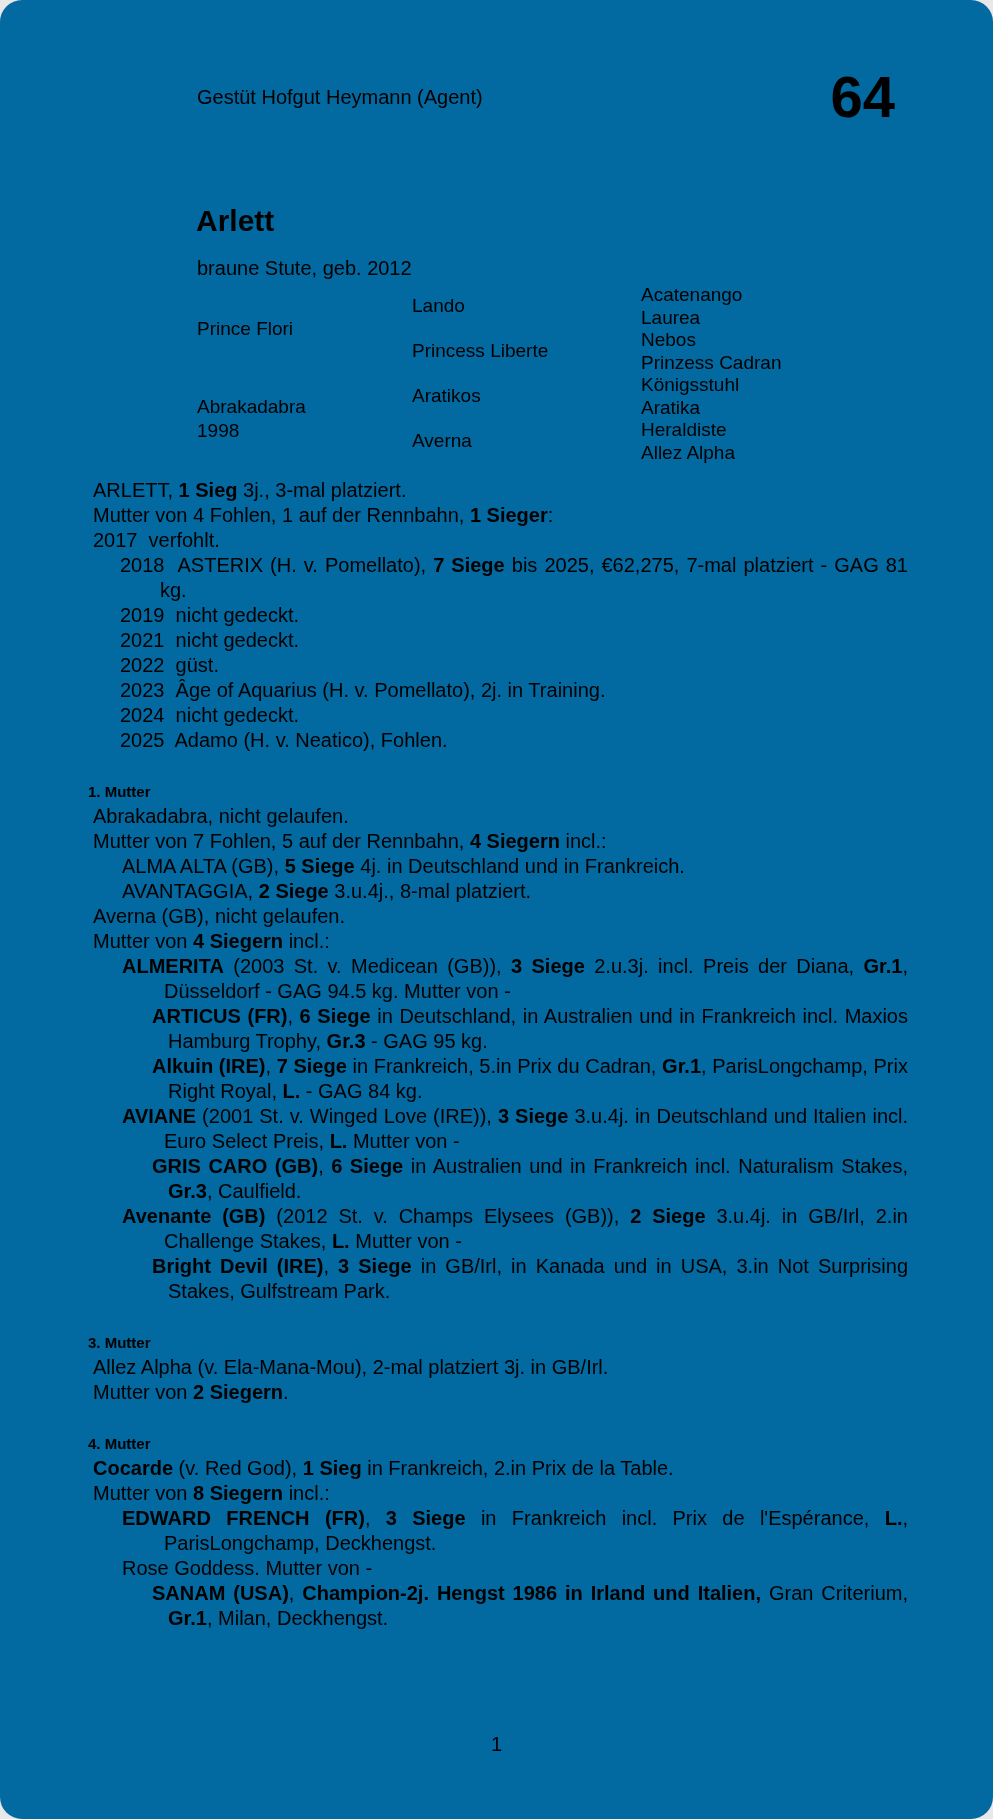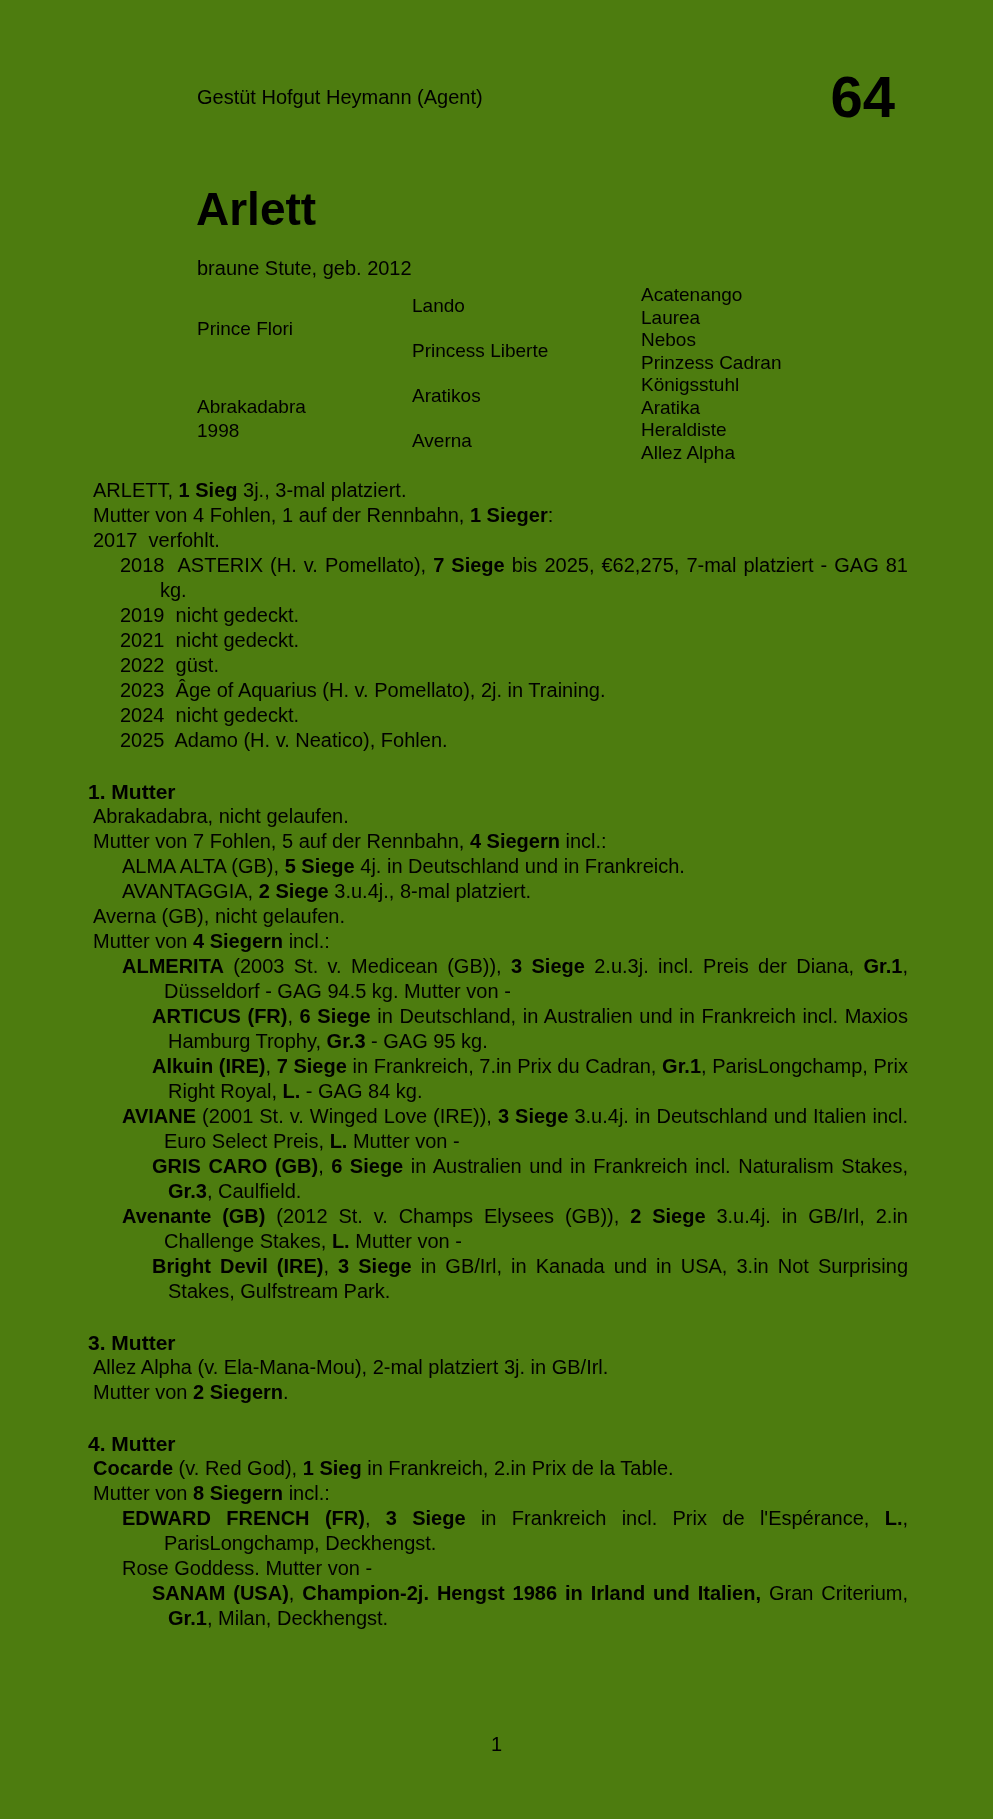--- a/index.html
+++ b/index.html
@@ -1,40 +1,40 @@
 <!DOCTYPE html>
 <html><head>
 <meta charset="utf-8">
 <style>
   html,body{margin:0;padding:0;background:#e8e8e8;}
   .page{
-    position:relative;width:993px;height:1819px;background:#4d7c0f;color:#000;
-    font-family:"Liberation Sans","DejaVu Sans",sans-serif;overflow:hidden;margin:0 auto;
+    position:relative;width:993px;height:1819px;background:#0369a1;color:#000;
+    font-family:"Liberation Sans","DejaVu Sans",sans-serif;overflow:hidden;margin:0 auto;border-radius:22px;
   }
   .consignor{position:absolute;left:197px;top:86px;font-size:20px;}
   .lot{position:absolute;right:98px;top:68px;font-size:58px;font-weight:700;line-height:1;}
-  .horse-name{position:absolute;left:196px;top:184px;margin:0;font-size:46px;line-height:1.1;font-weight:700;}
+  .horse-name{position:absolute;left:196px;top:204px;margin:0;font-size:30px;line-height:1.1;font-weight:700;}
   .horse-desc{position:absolute;left:197px;top:257px;font-size:20px;}
   .pedigree{
     position:absolute;left:197px;top:284px;width:708px;
     display:grid;grid-template-columns:215px 229px 264px;grid-auto-rows:22.5px;
     font-size:19px;line-height:22.5px;
   }
   .cell{display:flex;align-items:center;}
   .sire{grid-column:1;grid-row:1/5;}
   .dam{grid-column:1;grid-row:5/9;flex-direction:column;align-items:flex-start;justify-content:center;line-height:24px;}
   .g1{grid-column:2;grid-row:1/3;} .g2{grid-column:2;grid-row:3/5;}
   .g3{grid-column:2;grid-row:5/7;} .g4{grid-column:2;grid-row:7/9;}
   .gg1{grid-column:3;grid-row:1;} .gg2{grid-column:3;grid-row:2;}
   .gg3{grid-column:3;grid-row:3;} .gg4{grid-column:3;grid-row:4;}
   .gg5{grid-column:3;grid-row:5;} .gg6{grid-column:3;grid-row:6;}
   .gg7{grid-column:3;grid-row:7;} .gg8{grid-column:3;grid-row:8;}
   .record{position:absolute;left:88px;top:478px;width:820px;font-size:20px;line-height:25px;}
   .record p.ln{margin:0;}
-  .record h2.h{font-size:21px;line-height:25px;margin:26px 0 0 0;}
+  .record h2.h{font-size:15px;line-height:25px;margin:26px 0 0 0;}
   .b{font-weight:700;}
   .l0{padding-left:5px;}
   .yr{padding-left:72px;text-indent:-40px;}
   .o1{padding-left:76px;text-indent:-42px;}
   .o2{padding-left:80px;text-indent:-16px;}
   .just{text-align:justify;}
   .pagenum{position:absolute;left:0;top:1733px;width:100%;text-align:center;font-size:20px;}
 </style>
 </head>
 <body>
@@ -80,21 +80,21 @@
       <p class="ln yr"><span class="r">2025&nbsp; Adamo (H. v. Neatico), Fohlen.</span></p>
       <h2 class="h">1. Mutter</h2>
       <p class="ln l0"><span class="r">Abrakadabra, nicht gelaufen.</span></p>
       <p class="ln l0"><span class="r">Mutter von 7 Fohlen, 5 auf der Rennbahn, </span><span class="b">4 Siegern</span><span class="r"> incl.:</span></p>
       <p class="ln o1"><span class="r">ALMA ALTA (GB), </span><span class="b">5 Siege</span><span class="r"> 4j. in Deutschland und in Frankreich.</span></p>
       <p class="ln o1"><span class="r">AVANTAGGIA, </span><span class="b">2 Siege</span><span class="r"> 3.u.4j., 8-mal platziert.</span></p>
       <p class="ln l0"><span class="r">Averna (GB), nicht gelaufen.</span></p>
       <p class="ln l0"><span class="r">Mutter von </span><span class="b">4 Siegern</span><span class="r"> incl.:</span></p>
       <p class="ln o1 just"><span class="b">ALMERITA</span><span class="r"> (2003 St. v. Medicean (GB)), </span><span class="b">3 Siege</span><span class="r"> 2.u.3j. incl. Preis der Diana, </span><span class="b">Gr.1</span><span class="r">, Düsseldorf - GAG 94.5 kg. Mutter von -</span></p>
       <p class="ln o2 just"><span class="b">ARTICUS (FR)</span><span class="r">, </span><span class="b">6 Siege</span><span class="r"> in Deutschland, in Australien und in Frankreich incl. Maxios Hamburg Trophy, </span><span class="b">Gr.3</span><span class="r"> - GAG 95 kg.</span></p>
-      <p class="ln o2 just"><span class="b">Alkuin (IRE)</span><span class="r">, </span><span class="b">7 Siege</span><span class="r"> in Frankreich, 7.in Prix du Cadran, </span><span class="b">Gr.1</span><span class="r">, ParisLongchamp, Prix Right Royal, </span><span class="b">L.</span><span class="r"> - GAG 84 kg.</span></p>
+      <p class="ln o2 just"><span class="b">Alkuin (IRE)</span><span class="r">, </span><span class="b">7 Siege</span><span class="r"> in Frankreich, 5.in Prix du Cadran, </span><span class="b">Gr.1</span><span class="r">, ParisLongchamp, Prix Right Royal, </span><span class="b">L.</span><span class="r"> - GAG 84 kg.</span></p>
       <p class="ln o1 just"><span class="b">AVIANE</span><span class="r"> (2001 St. v. Winged Love (IRE)), </span><span class="b">3 Siege</span><span class="r"> 3.u.4j. in Deutschland und Italien incl. Euro Select Preis, </span><span class="b">L.</span><span class="r"> Mutter von -</span></p>
       <p class="ln o2 just"><span class="b">GRIS CARO (GB)</span><span class="r">, </span><span class="b">6 Siege</span><span class="r"> in Australien und in Frankreich incl. Naturalism Stakes, </span><span class="b">Gr.3</span><span class="r">, Caulfield.</span></p>
       <p class="ln o1 just"><span class="b">Avenante (GB)</span><span class="r"> (2012 St. v. Champs Elysees (GB)), </span><span class="b">2 Siege</span><span class="r"> 3.u.4j. in GB/Irl, 2.in Challenge Stakes, </span><span class="b">L.</span><span class="r"> Mutter von -</span></p>
       <p class="ln o2 just"><span class="b">Bright Devil (IRE)</span><span class="r">, </span><span class="b">3 Siege</span><span class="r"> in GB/Irl, in Kanada und in USA, 3.in Not Surprising Stakes, Gulfstream Park.</span></p>
       <h2 class="h">3. Mutter</h2>
       <p class="ln l0"><span class="r">Allez Alpha (v. Ela-Mana-Mou), 2-mal platziert 3j. in GB/Irl.</span></p>
       <p class="ln l0"><span class="r">Mutter von </span><span class="b">2 Siegern</span><span class="r">.</span></p>
       <h2 class="h">4. Mutter</h2>
       <p class="ln l0"><span class="b">Cocarde</span><span class="r"> (v. Red God), </span><span class="b">1 Sieg</span><span class="r"> in Frankreich, 2.in Prix de la Table.</span></p>
       <p class="ln l0"><span class="r">Mutter von </span><span class="b">8 Siegern</span><span class="r"> incl.:</span></p>

